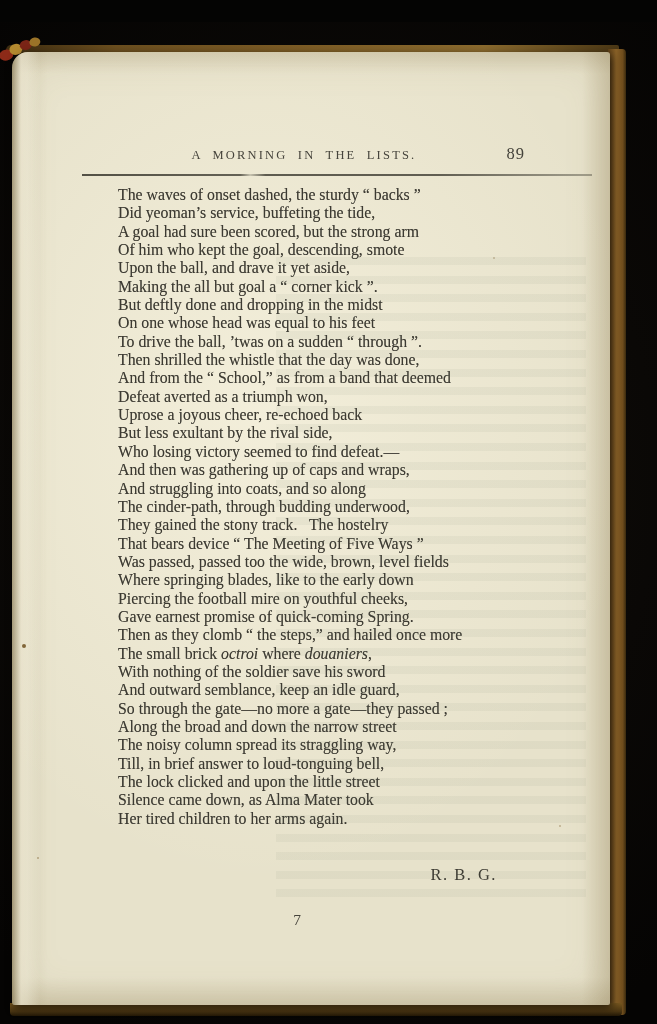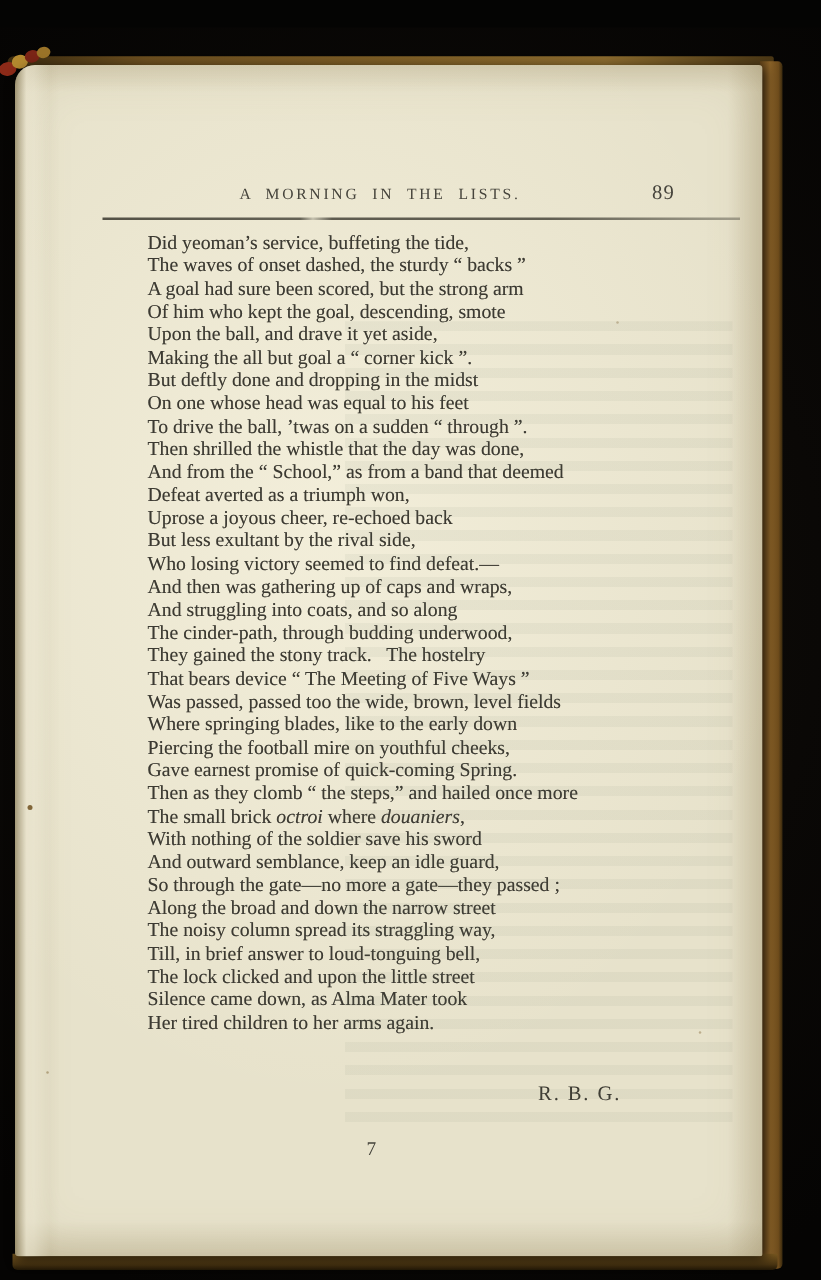--- a/index.html
+++ b/index.html
@@ -61,21 +61,21 @@
                 470px -388px 0 -1px rgba(120,90,40,0.35),
                 536px 180px 0 -1px rgba(125,95,45,0.40),
                 120px 330px 0 -2px rgba(120,90,40,0.35);
   }
   
   .head-title{
     position:absolute;left:292px;top:96px;transform:translateX(-50%);
     font-size:12.5px;letter-spacing:2.2px;word-spacing:5px;color:#46443c;white-space:nowrap;
   }
   .folio-top{
-    position:absolute;left:528px;top:92px;transform:translateX(-100%);
+    position:absolute;left:513px;top:92px;transform:translateX(-100%);
     font-size:16.5px;color:#45433b;letter-spacing:1px;
   }
   .rule{
     position:absolute;left:70px;top:122px;width:510px;height:2px;
     background:linear-gradient(90deg,
       rgba(62,60,50,0.88) 0%, rgba(62,60,50,0.78) 31%,
       rgba(62,60,50,0.22) 33%, rgba(62,60,50,0.82) 36%,
       rgba(62,60,50,0.80) 70%, rgba(62,60,50,0.40) 100%);
   }
   .poem{position:absolute;left:106px;top:134px;width:420px;}
@@ -114,22 +114,22 @@
     <div class="speckles"></div>
 
     <div class="head-title">A MORNING IN THE LISTS.</div>
 
     <div class="folio-top">89</div>
 
     <div class="rule"></div>
 
     <div class="poem">
 
-    <div class="poem-line">Did yeoman’s service, buffeting the tide,</div>
-        <div class="poem-line">The waves of onset dashed, the sturdy “ backs ”</div>
+    <div class="poem-line">The waves of onset dashed, the sturdy “ backs ”</div>
+        <div class="poem-line">Did yeoman’s service, buffeting the tide,</div>
         <div class="poem-line">A goal had sure been scored, but the strong arm</div>
         <div class="poem-line">Of him who kept the goal, descending, smote</div>
         <div class="poem-line">Upon the ball, and drave it yet aside,</div>
         <div class="poem-line">Making the all but goal a “ corner kick ”.</div>
         <div class="poem-line">But deftly done and dropping in the midst</div>
         <div class="poem-line">On one whose head was equal to his feet</div>
         <div class="poem-line">To drive the ball, ’twas on a sudden “ through ”.</div>
         <div class="poem-line">Then shrilled the whistle that the day was done,</div>
         <div class="poem-line">And from the “ School,” as from a band that deemed</div>
         <div class="poem-line">Defeat averted as a triumph won,</div>

